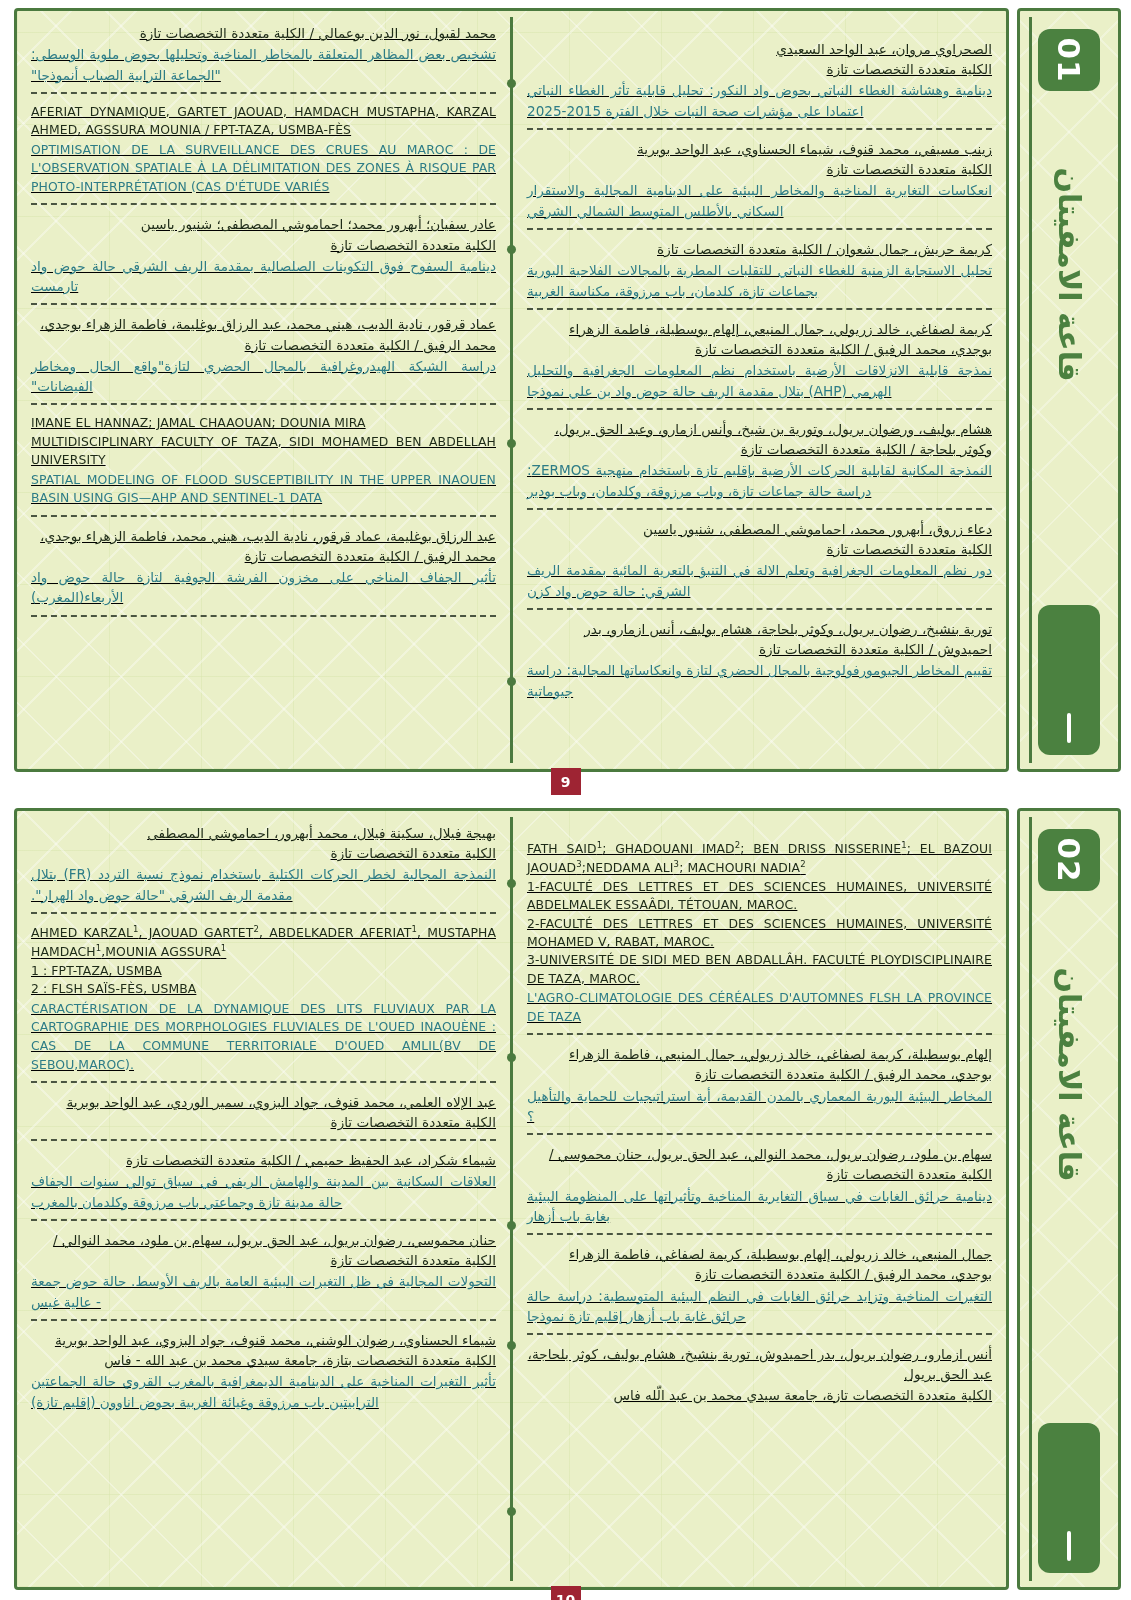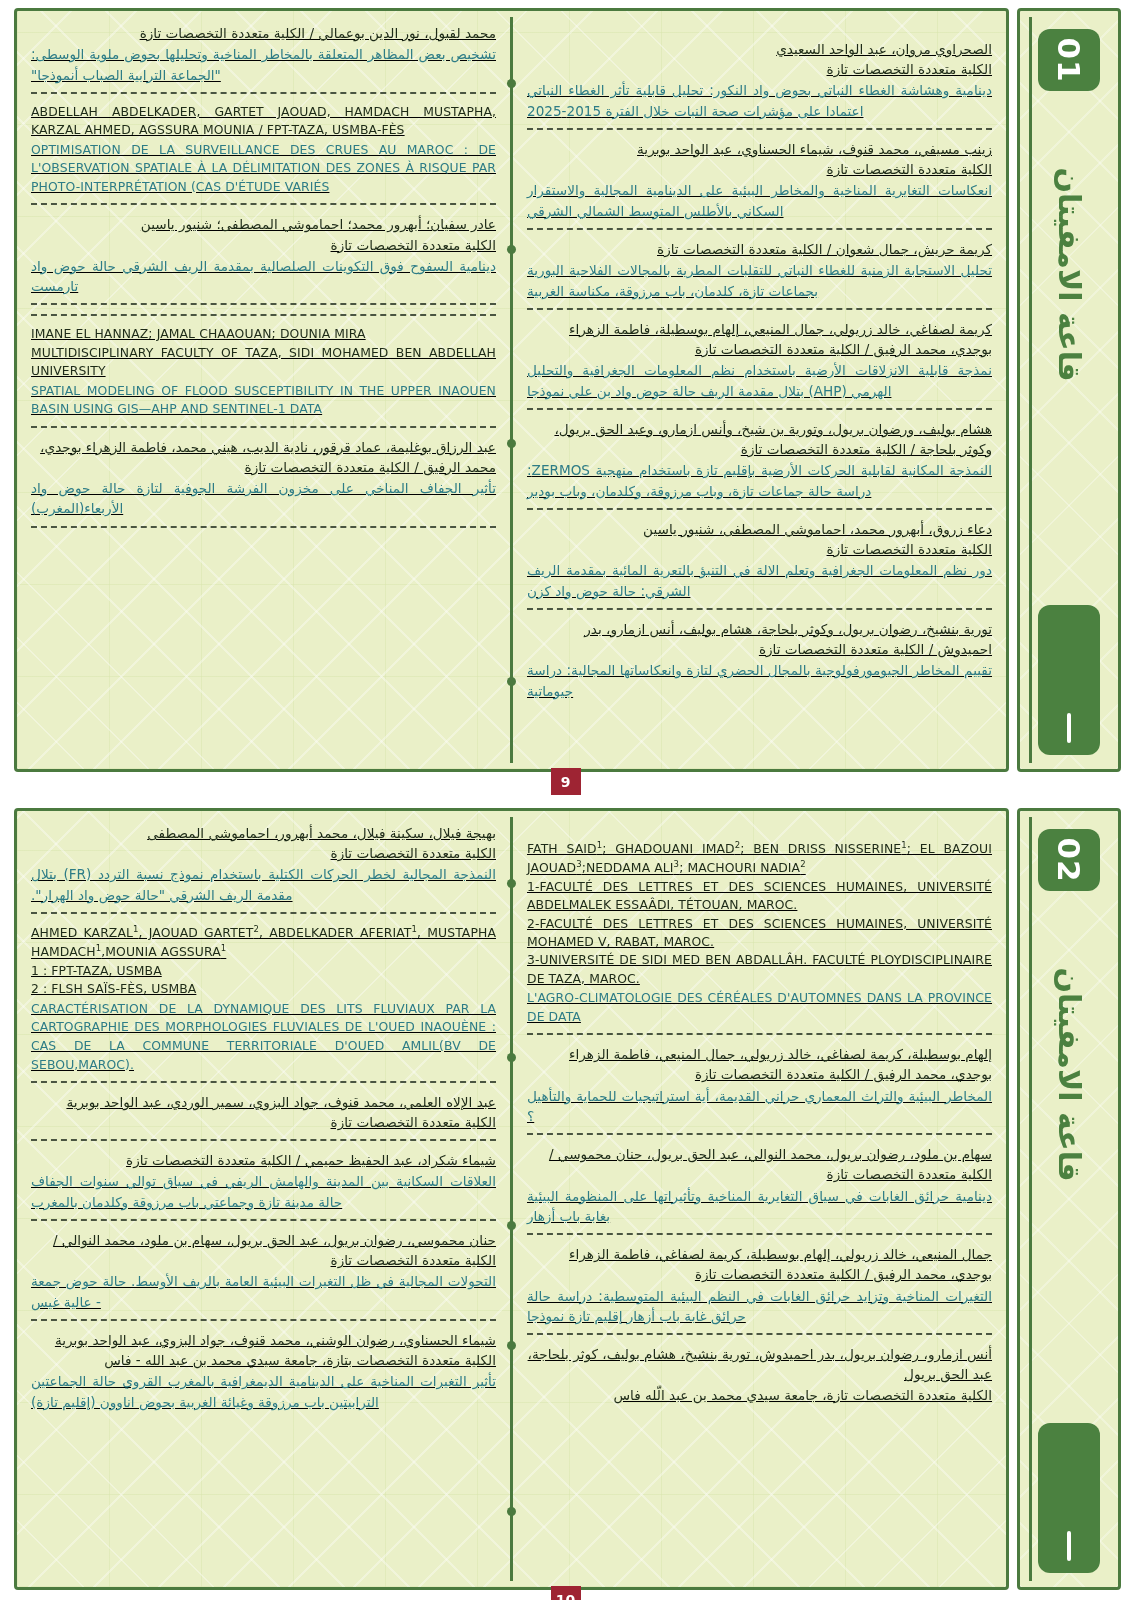--- a/index.html
+++ b/index.html
@@ -221,29 +221,33 @@
 
     <div class="col col-right">
 
       <div>
           <div class="entry">
             <div class="authors ar">محمد لقبول، نور الدين بوعمالي / الكلية متعددة التخصصات تازة</div>
             <div class="title ar just">تشخيص بعض المظاهر المتعلقة بالمخاطر المناخية وتحليلها بحوض ملوية الوسطى: "الجماعة الترابية الصباب أنموذجا"</div>
           </div>
           <div class="sep"></div>
           <div class="entry">
-            <div class="authors lat">ABDELLAH ABDELKADER, GARTET JAOUAD, HAMDACH MUSTAPHA, KARZAL AHMED, AGSSURA MOUNIA  / FPT-TAZA, USMBA-FÈS</div>
+            <div class="authors lat">AFERIAT DYNAMIQUE, GARTET JAOUAD, HAMDACH MUSTAPHA, KARZAL AHMED, AGSSURA MOUNIA  / FPT-TAZA, USMBA-FÈS</div>
             <div class="title lat">OPTIMISATION DE LA SURVEILLANCE DES CRUES AU MAROC : DE L'OBSERVATION SPATIALE À LA DÉLIMITATION DES ZONES À RISQUE PAR PHOTO-INTERPRÉTATION (CAS D'ÉTUDE VARIÉS</div>
           </div>
           <div class="sep"></div>
           <div class="entry">
             <div class="authors ar">عادر سفيان؛ أبهرور محمد؛ احماموشي المصطفى؛ شنيور ياسين<br>الكلية متعددة التخصصات تازة</div>
             <div class="title ar just">دينامية السفوح فوق التكوينات الصلصالية بمقدمة الريف الشرقي حالة حوض واد تارمست</div>
           </div>
           <div class="sep"></div>
+          <div class="entry">
+            <div class="authors ar">عماد قرقور، نادية الديب، هيني محمد، عبد الرزاق بوغليمة، فاطمة الزهراء بوجدي، محمد الرفيق / الكلية متعددة التخصصات تازة</div>
+            <div class="title ar just">دراسة الشبكة الهيدروغرافية بالمجال الحضري لتازة"واقع الحال ومخاطر الفيضانات"</div>
+          </div>
           <div class="sep"></div>
           <div class="entry">
             <div class="authors lat">IMANE EL HANNAZ; JAMAL CHAAOUAN; DOUNIA MIRA<br>MULTIDISCIPLINARY FACULTY OF TAZA, SIDI MOHAMED BEN ABDELLAH UNIVERSITY</div>
             <div class="title lat">SPATIAL MODELING OF FLOOD SUSCEPTIBILITY IN THE UPPER INAOUEN BASIN USING GIS—AHP AND SENTINEL-1 DATA</div>
           </div>
           <div class="sep"></div>
           <div class="entry">
             <div class="authors ar">عبد الرزاق بوغليمة، عماد قرقور، نادية الديب، هيني محمد، فاطمة الزهراء بوجدي، محمد الرفيق / الكلية متعددة التخصصات تازة</div>
             <div class="title ar just">تأثير الجفاف المناخي على مخزون الفرشة الجوفية لتازة حالة حوض واد الأربعاء(المغرب)</div>
           </div>
@@ -356,26 +360,26 @@
       <span class="dot" style="top:236px"></span>
       <span class="dot" style="top:404px"></span>
       <span class="dot" style="top:524px"></span>
       <span class="dot" style="top:690px"></span>
     </div>
 
     <div class="col col-left">
       <div>
           <div class="entry">
             <div class="authors lat">FATH SAID<sup>1</sup>; GHADOUANI IMAD<sup>2</sup>; BEN DRISS NISSERINE<sup>1</sup>; EL BAZOUI JAOUAD<sup>3</sup>;NEDDAMA ALI<sup>3</sup>; MACHOURI NADIA<sup>2</sup><br>1-FACULTÉ DES LETTRES ET DES SCIENCES HUMAINES, UNIVERSITÉ ABDELMALEK ESSAÂDI, TÉTOUAN, MAROC.<br>2-FACULTÉ DES LETTRES ET DES SCIENCES HUMAINES, UNIVERSITÉ MOHAMED V, RABAT, MAROC.<br>3-UNIVERSITÉ DE SIDI MED BEN ABDALLÂH. FACULTÉ PLOYDISCIPLINAIRE DE TAZA, MAROC.</div>
-            <div class="title lat">L'AGRO-CLIMATOLOGIE DES CÉRÉALES D'AUTOMNES DANS LA PROVINCE DE DATA</div>
+            <div class="title lat">L'AGRO-CLIMATOLOGIE DES CÉRÉALES D'AUTOMNES FLSH LA PROVINCE DE TAZA</div>
           </div>
           <div class="sep"></div>
           <div class="entry">
             <div class="authors ar">إلهام بوسطيلة، كريمة لصفاغي، خالد زريولي، جمال المنيعي، فاطمة الزهراء بوجدي، محمد الرفيق / الكلية متعددة التخصصات تازة</div>
-            <div class="title ar just">المخاطر البيئية والتراث المعماري حراني القديمة، أية استراتيجيات للحماية والتأهيل ؟</div>
+            <div class="title ar just">المخاطر البيئية البورية المعماري بالمدن القديمة، أية استراتيجيات للحماية والتأهيل ؟</div>
           </div>
           <div class="sep"></div>
           <div class="entry">
             <div class="authors ar">سهام بن ملود، رضوان بريول، محمد النوالي، عبد الحق بريول، حنان محموسي / الكلية متعددة التخصصات تازة</div>
             <div class="title ar just">دينامية حرائق الغابات في سياق التغايرية المناخية وتأثيراتها على المنظومة البيئية بغابة باب أزهار</div>
           </div>
           <div class="sep"></div>
           <div class="entry">
             <div class="authors ar">جمال المنيعي، خالد زريولي، إلهام بوسطيلة، كريمة لصفاغي، فاطمة الزهراء بوجدي، محمد الرفيق / الكلية متعددة التخصصات تازة</div>
             <div class="title ar just">التغيرات المناخية وتزايد حرائق الغابات في النظم البيئية المتوسطية: دراسة حالة حرائق غابة باب أزهار إقليم تازة نموذجا</div>

